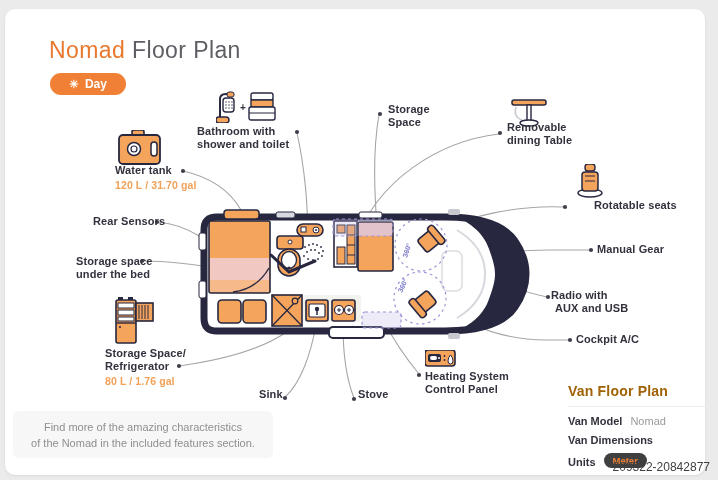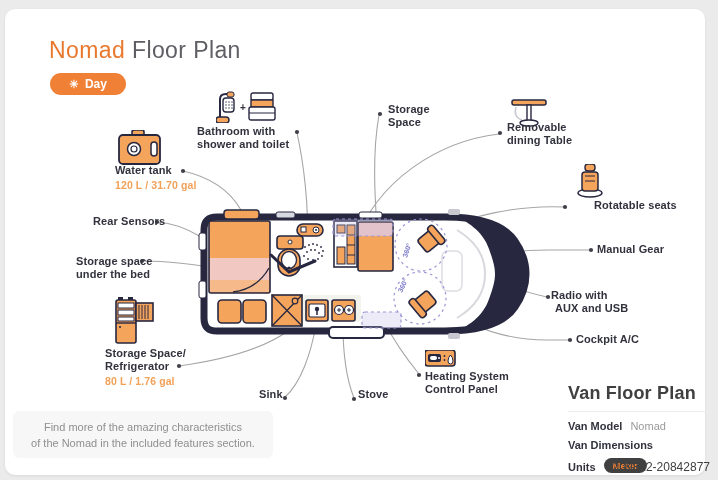--- a/index.html
+++ b/index.html
@@ -17,21 +17,21 @@
   .day-btn .sun { font-size:11px; line-height:1; }
   svg.diagram { position:absolute; left:0; top:0; width:718px; height:480px; pointer-events:none; }
   .lbl { position:absolute; font-weight:bold; font-size:11px; line-height:13px;
          color:#32323e; letter-spacing:.1px; white-space:nowrap; }
   .cap { color:#f2a159; font-size:10.5px; margin-top:2px; }
   .icon { position:absolute; }
   .note { position:absolute; left:8px; top:402px; width:260px; height:47px; background:#f7f7f7;
           border-radius:6px; color:#8f8f8f; font-size:11px; line-height:16px;
           display:flex; flex-direction:column; align-items:center; justify-content:center;text-align:right; }
   .panel { position:absolute; left:563px; top:374px; width:148px; }
-  .panel h2 { font-size:18px; color:#404040; letter-spacing:.2px; }
+  .panel h2 { font-size:14px; color:#a16207; letter-spacing:.2px; }
   .panel .divider { border:none; border-top:1px solid #ececec; margin:7px 0 8px 0; }
   .prow { display:flex; align-items:flex-end; margin-bottom:7px; font-size:11px; }
   .prow .k { font-weight:bold; color:#32323e; margin-right:8px; }
   .prow .v { color:#9a9a9a; }
   .badge { background:#404040; color:#f08036; font-weight:bold; font-size:9.5px;
            padding:2px 9px; border-radius:9px; cursor:pointer; }
   .page-id { position:absolute; left:0; top:460px; width:710px; text-align:right;
              font-size:12px; color:#404040; }
 </style>
 </head>

